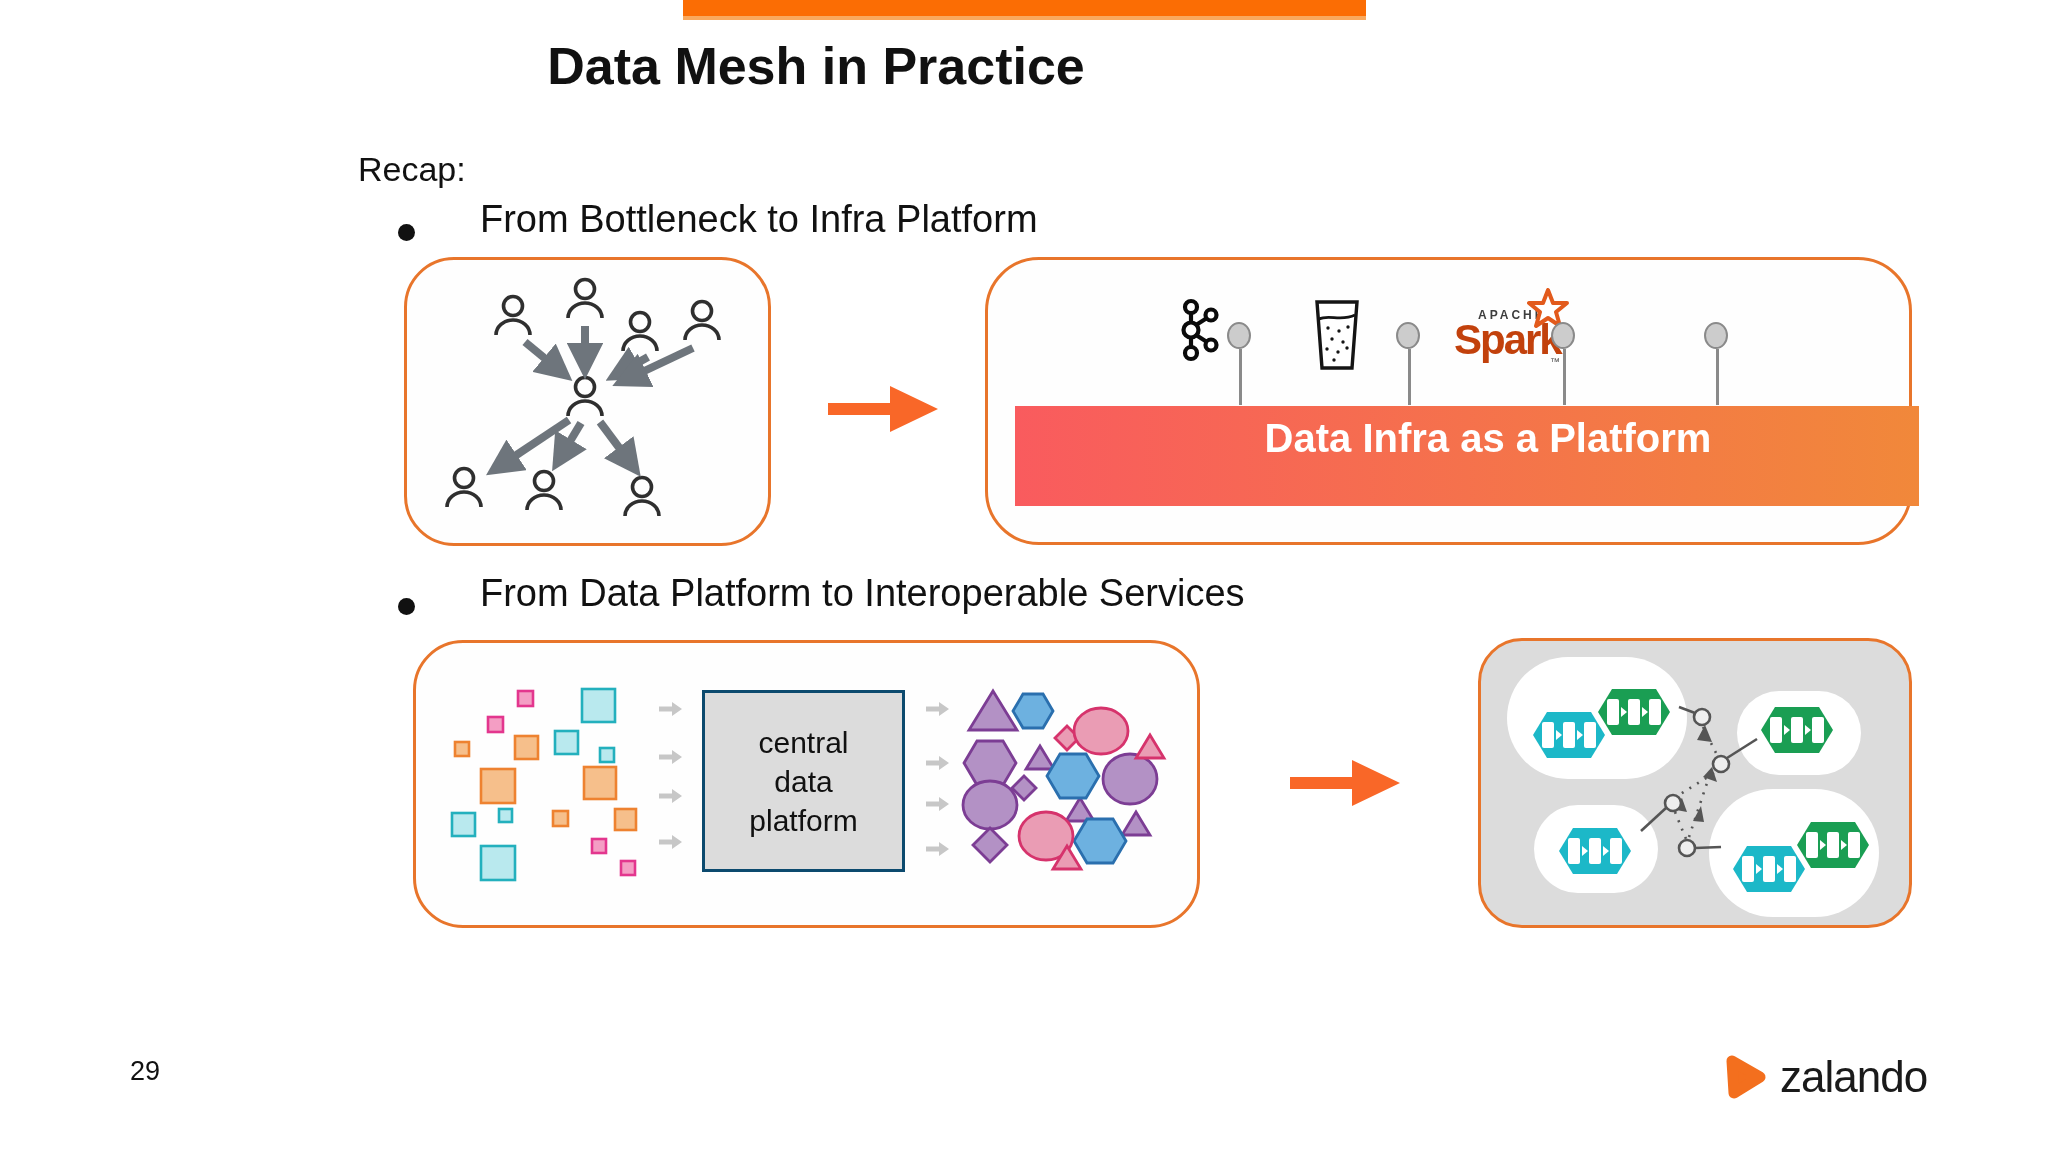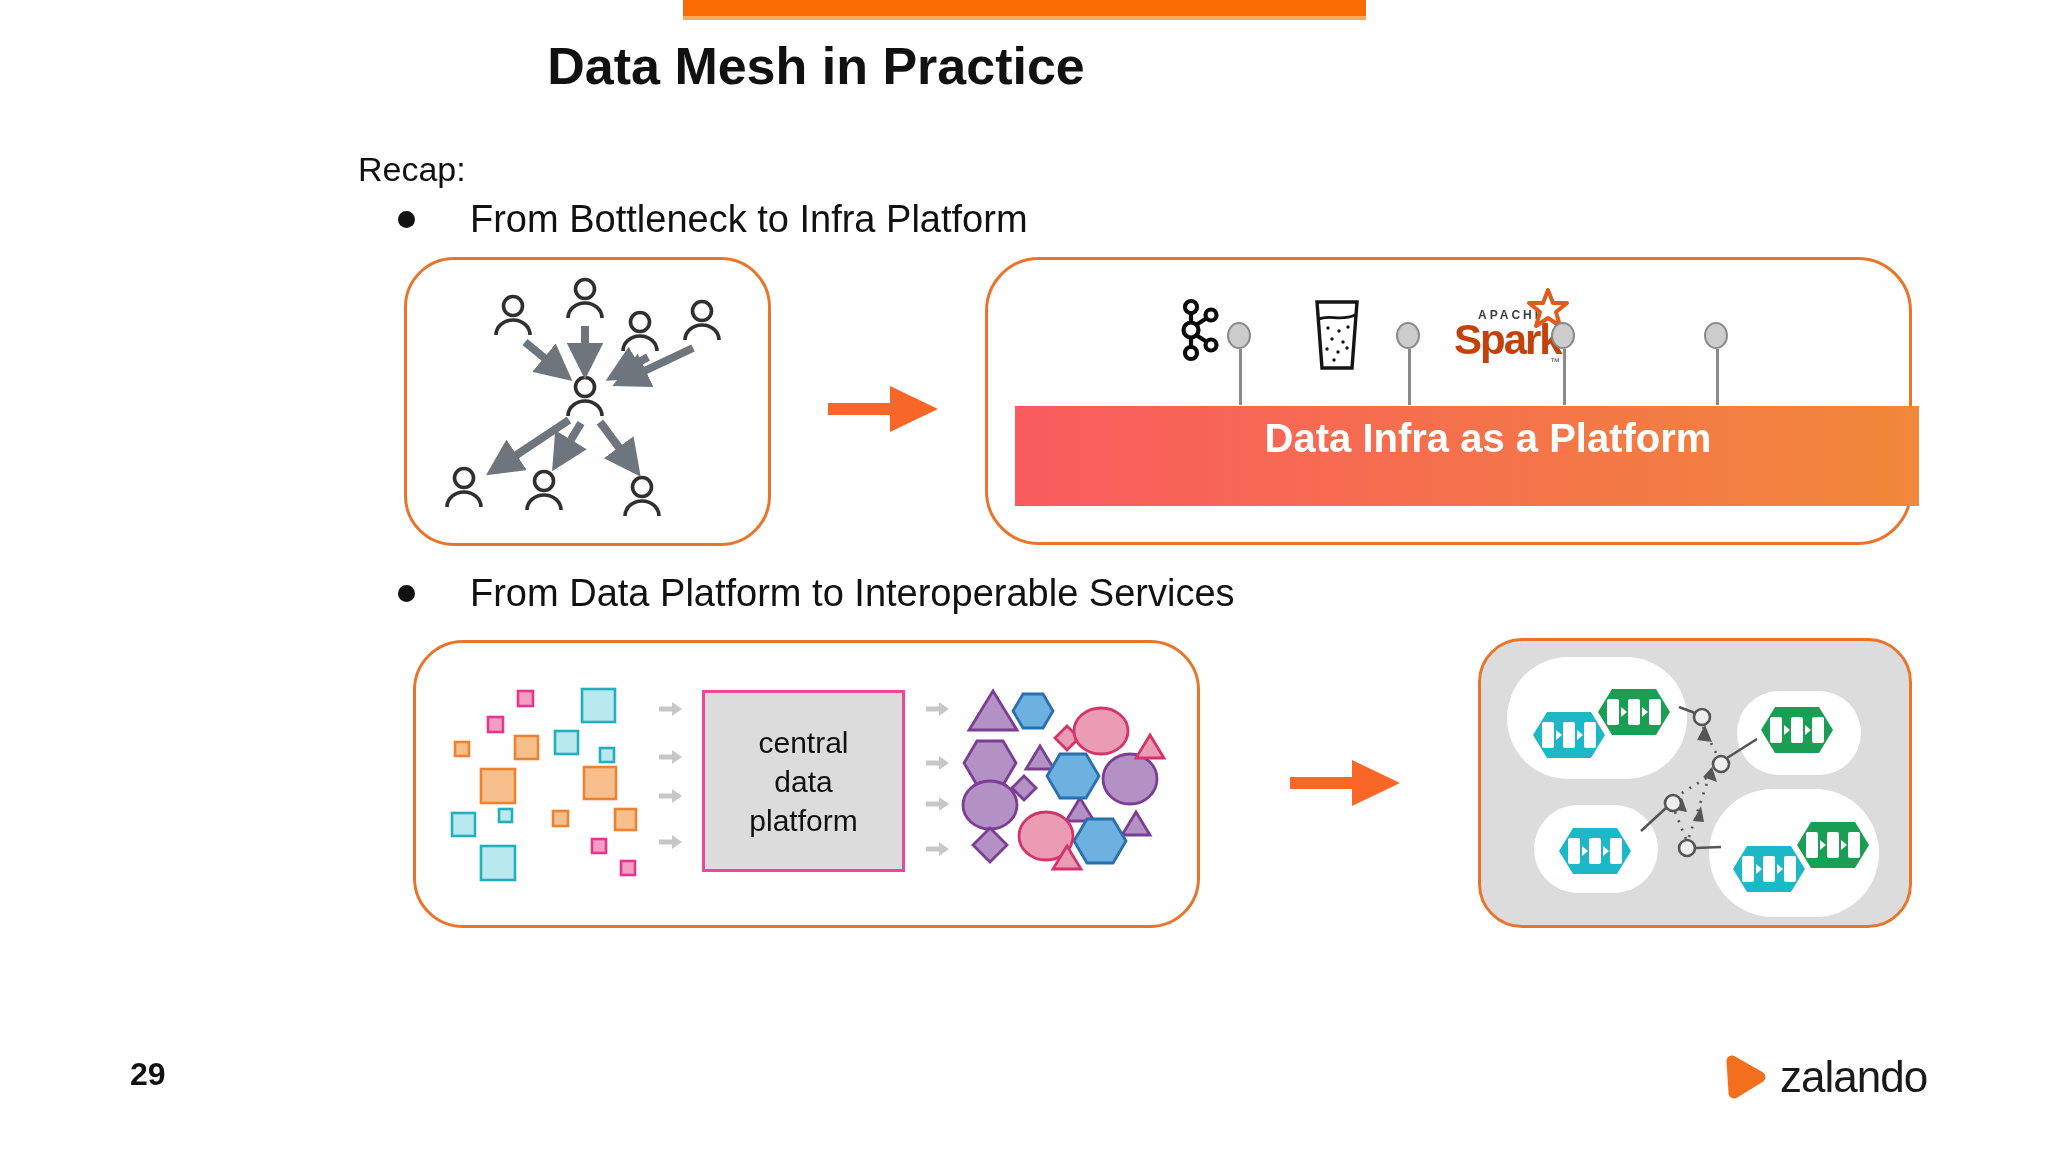--- a/index.html
+++ b/index.html
@@ -8,21 +8,21 @@
     font-family:"Liberation Sans", sans-serif;color:#111;overflow:hidden;
   }
   
   .top-bar{position:absolute;left:683px;top:0;width:683px;height:16px;
     background:#fb6d04;border-bottom:4px solid #f9a95e;}
   
   .title{position:absolute;left:0;top:36px;width:1632px;text-align:center;
     font-size:52px;font-weight:bold;letter-spacing:0;}
   
   .recap{position:absolute;left:358px;top:150px;font-size:34px;}
-  .bullet-row{position:absolute;left:398px;display:flex;align-items:flex-start;}
+  .bullet-row{position:absolute;left:398px;display:flex;align-items:flex-end;gap:10px;}
   .bullet-row .dot{width:17px;height:17px;border-radius:50%;background:#111;margin-top:13px;flex:0 0 auto;}
   .bullet-row .btxt{margin-left:55px;font-size:38px;white-space:nowrap;}
   .b1{top:198px;} .b2{top:572px;}
   
   .panel{position:absolute;border:3px solid #e8752b;border-radius:50px;background:#fefefe;box-sizing:border-box;}
   .panel-1{left:404px;top:257px;width:367px;height:289px;}
   .panel-2{left:985px;top:257px;width:927px;height:288px;border-radius:54px;}
   .panel-3{left:413px;top:640px;width:787px;height:288px;}
   .panel-4{left:1478px;top:638px;width:434px;height:290px;background:#dcdcdc;border-radius:44px;}
   
@@ -41,33 +41,33 @@
   .pin .head{width:24px;height:27px;border-radius:50%;background:#cccccc;border:2px solid #8a8a8a;box-sizing:border-box;}
   .pin .stem{width:3px;height:56px;background:#8a8a8a;margin:0 auto;}
   .pin1{left:239px;} .pin2{left:408px;} .pin3{left:563px;} .pin4{left:716px;}
   .banner{position:absolute;left:27px;top:146px;width:862px;height:100px;
     background:linear-gradient(90deg,#f95b5e 0%,#f1883a 100%);
     color:#ffffff;text-align:center;padding-left:42px;}
   .banner-title{font-size:40px;font-weight:bold;margin-top:10px;}
   .banner-sub{font-size:34px;font-weight:300;opacity:0.95;margin-top:2px;letter-spacing:0.5px;}
   
   .central-box{position:absolute;left:286px;top:47px;width:203px;height:182px;
-    background:#dcdcdc;border:3px solid #ec4899;box-sizing:border-box;
+    background:#dcdcdc;border:3px solid #0c4a6e;box-sizing:border-box;
     display:flex;flex-direction:column;justify-content:center;text-align:center;
     font-size:30px;line-height:1.3;color:#111;}
   .shapes-svg{position:absolute;left:0;top:0;}
   
   .blob{position:absolute;background:#ffffff;}
   .blob-tl{left:26px;top:16px;width:180px;height:122px;border-radius:61px;}
   .blob-tr{left:256px;top:50px;width:124px;height:84px;border-radius:42px;}
   .blob-bl{left:53px;top:164px;width:124px;height:88px;border-radius:44px;}
   .blob-br{left:228px;top:148px;width:170px;height:128px;border-radius:64px;}
   .net-svg{position:absolute;left:0;top:0;}
   
-  .page-num{position:absolute;left:130px;top:1056px;font-size:32px;font-weight:bold;}
+  .page-num{position:absolute;left:130px;top:1056px;font-size:27px;font-weight:normal;}
   .tw-logo{position:absolute;left:1416px;top:1052px;font-size:42px;color:#242021;white-space:nowrap;}
   .tw-bold{font-weight:bold;} .tw-light{font-weight:normal;}
   .tw-reg{font-size:15px;vertical-align:22px;}
   .zal-logo{position:absolute;left:1722px;top:1052px;display:flex;align-items:center;}
   .zal-text{font-size:44px;color:#1a1a1a;margin-left:12px;letter-spacing:-1px;}
 </style>
 </head>
 <body>
 
 <div class="slide">

